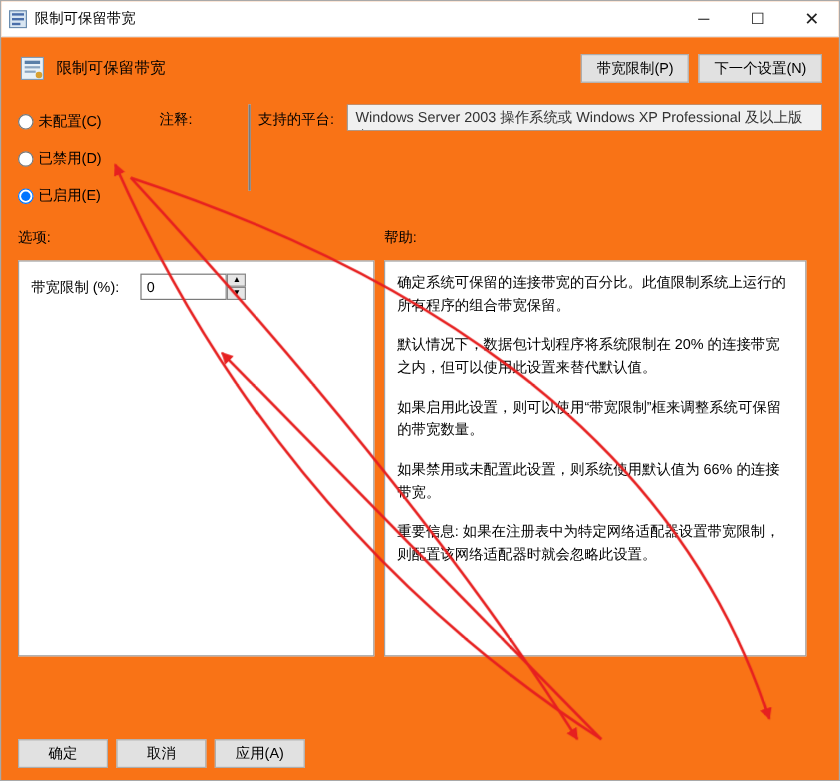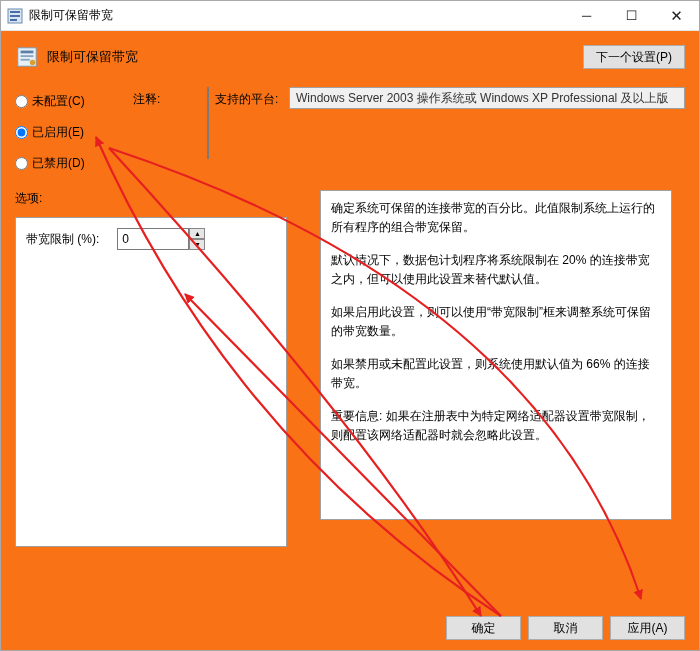--- a/index.html
+++ b/index.html
@@ -114,21 +114,21 @@
       display: flex;
     }
     .section2 .col-left {
       width: 305px;
     }
     .section2 .col-right { flex: 1; }
     .section2 .col-label { font-size: 12px; margin-bottom: 10px; }
     .options-box {
       border: 1px solid #a0a0a0;
       background: #fff;
-      width: 272px;
+      width: 297px;
       height: 330px;
       padding: 10px 10px;
     }
     .option-line { display: flex; align-items: center; gap: 18px; }
     .option-label { font-size: 12px; }
     .spinner-wrap {
       position: relative;
       width: 90px;
       display: flex;
     }
@@ -158,21 +158,20 @@
       padding: 8px 10px;
       font-size: 12px;
       line-height: 19px;
       overflow-y: auto;
     }
     .help-box p { margin-bottom: 14px; }
     .footer {
       margin-top: auto;
       padding-top: 8px;
       display: flex;
-      justify-content: flex-end;
       gap: 7px;
     }
     .footer .btn { min-width: 75px; text-align: center; }
     
     .arrow-overlay {
       position: absolute;
       inset: 0;
       pointer-events: none;
     }
   </style>
@@ -203,37 +202,38 @@
         <svg viewBox="0 0 24 24">
             <rect x="2" y="2" width="20" height="20" fill="#e8f0f7" stroke="#7a9ab8"></rect>
             <rect x="5" y="5" width="14" height="3" fill="#5a7fa8"></rect>
             <rect x="5" y="10" width="14" height="2" fill="#8aa5c0"></rect>
             <rect x="5" y="14" width="10" height="2" fill="#8aa5c0"></rect>
             <circle cx="18" cy="18" r="3" fill="#d8a030"></circle>
           </svg>
       </span>
       <span class="header-title">限制可保留带宽</span>
       <div class="nav-buttons">
-        <button class="btn"><span>下一个设置(P)</span></button>
+        <button class="btn"><span>带宽限制(P)</span></button>
+        <button class="btn"><span>下一个设置(N)</span></button>
       </div>
     </div>
 
     <div class="section1">
       <div class="radio-col">
         <div class="radio-item">
           <input type="radio" name="cfg" style="">
           <label>未配置(C)</label>
         </div>
         <div class="radio-item">
+          <input type="radio" name="cfg" style="">
+          <label>已禁用(D)</label>
+        </div>
+        <div class="radio-item">
           <input type="radio" name="cfg" checked="" style="">
           <label>已启用(E)</label>
-        </div>
-        <div class="radio-item">
-          <input type="radio" name="cfg" style="">
-          <label>已禁用(D)</label>
         </div>
       </div>
       <div class="info-col">
         <div class="info-row">
           <div class="info-label">注释:</div>
           <div class="comment-box"><span></span></div>
         </div>
         <div class="info-row">
           <div class="info-label">支持的平台:</div>
           <div class="platform-box"><span>Windows Server 2003 操作系统或 Windows XP Professional 及以上版本</span></div>
@@ -251,20 +251,21 @@
               <input class="spinner-input" type="text" value="0" style="">
               <div class="spinner-btns">
                 <div>▲</div>
                 <div>▼</div>
               </div>
             </div>
           </div>
         </div>
       </div>
       <div class="col-right">
+        <div class="col-label">帮助:</div>
         <div class="help-box">
           <p>确定系统可保留的连接带宽的百分比。此值限制系统上运行的所有程序的组合带宽保留。</p>
           <p>默认情况下，数据包计划程序将系统限制在 20% 的连接带宽之内，但可以使用此设置来替代默认值。</p>
           <p>如果启用此设置，则可以使用“带宽限制”框来调整系统可保留的带宽数量。</p>
           <p>如果禁用或未配置此设置，则系统使用默认值为 66% 的连接带宽。</p>
           <p>重要信息: 如果在注册表中为特定网络适配器设置带宽限制，则配置该网络适配器时就会忽略此设置。</p>
         </div>
       </div>
     </div>
 

